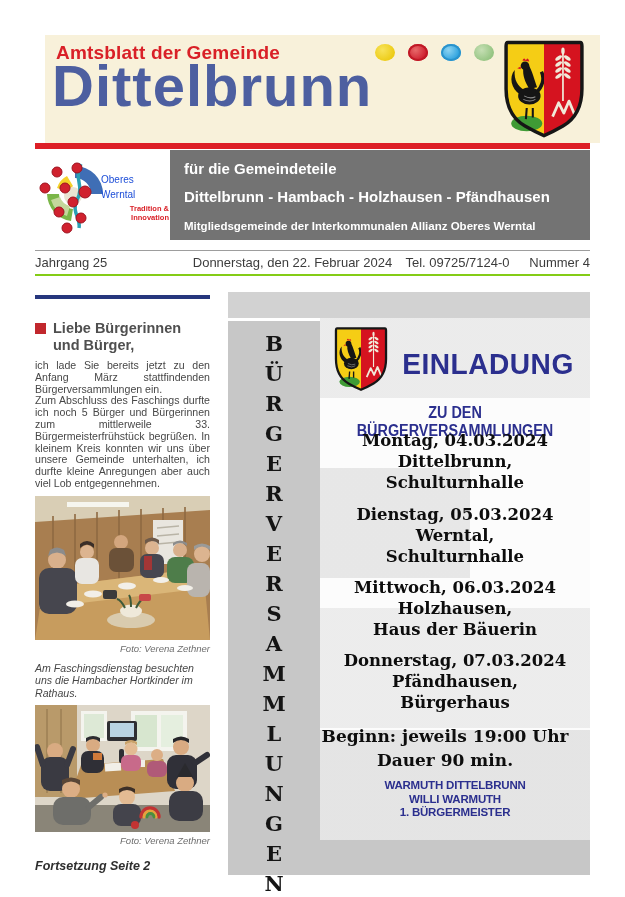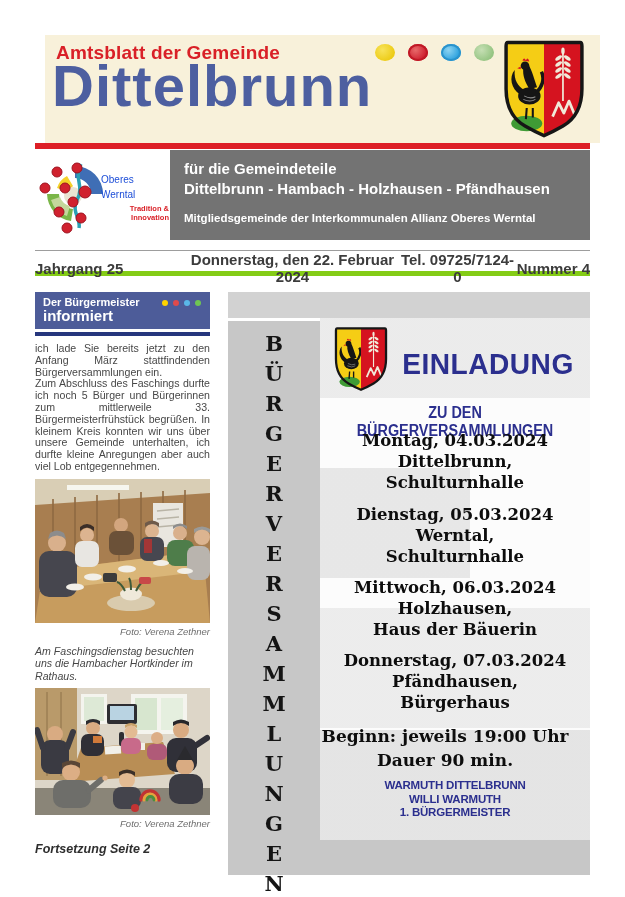--- a/index.html
+++ b/index.html
@@ -22,28 +22,28 @@
 
   
   .subheader { position:absolute; left:35px; top:150px; width:555px; height:90px; }
   .logo-box { position:absolute; left:0; top:0; width:135px; height:90px; background:#ffffff; }
   .logo-graphic { position:absolute; left:2px; top:6px; width:76px; height:78px; }
   .logo-words { position:absolute; left:66px; top:22px; width:68px; }
   .logo-name { font-size:10px; font-weight:normal; color:#1d4ed8; line-height:15px; }
   .logo-tag { font-size:7.5px; font-weight:bold; color:#d92027; line-height:8.5px; margin-top:3px; text-align:right; }
   .banner { position:absolute; left:135px; top:0; width:420px; height:90px; background:#737373; color:#ffffff; padding:10px 0 0 14px; }
   .banner-line1 { font-size:15px; font-weight:bold; }
-  .banner-line2 { font-size:15px; font-weight:bold; margin-top:3px; }
+  .banner-line2 { font-size:15px; font-weight:bold; margin-top:11px; }
   .banner-line3 { font-size:11.5px; font-weight:bold; margin-top:15px; }
 
   
   .issue-row { position:absolute; left:35px; top:250px; width:555px; height:26px;
-               border-top:1px solid #9d9d9d; border-bottom:5px solid #84cc16;
+               border-top:1px solid #9d9d9d; border-bottom:2px solid #84cc16;
                display:grid; grid-template-columns:150px 215px 115px 75px; align-items:center;
-               font-size:15px; color:#3c3c3c;font-weight:bold; }
+               font-size:13px; color:#3c3c3c; }
   .issue-row .c2 { text-align:center; }
   .issue-row .c3 { text-align:center; }
   .issue-row .c4 { text-align:right; }
 
   
   .left-col { position:absolute; left:35px; top:292px; width:175px; }
   .badge { position:relative; background:#4d5c99; color:#ffffff; padding:4px 8px 5px 8px; }
   .badge-line1 { font-size:11px; font-weight:bold; line-height:12px; }
   .badge-line2 { font-size:15px; font-weight:bold; line-height:16px; }
   .badge-dots { position:absolute; right:9px; top:8px; display:flex; gap:5px; }
@@ -200,32 +200,27 @@
   </div>
 
   <div class="issue-row">
     <span class="c1">Jahrgang 25</span>
     <span class="c2">Donnerstag, den 22. Februar 2024</span>
     <span class="c3">Tel. 09725/7124-0</span>
     <span class="c4">Nummer 4</span>
   </div>
 
   <div class="left-col">
-    <div class="badge">
-      <div class="badge-line1">Der Bürgermeister</div>
-      <div class="badge-line2">informiert</div>
-      <div class="badge-dots">
-        <span class="bdot y"></span>
-        <span class="bdot r"></span>
-        <span class="bdot b"></span>
-        <span class="bdot g"></span>
-      </div>
-    </div>
     <div class="badge-rule"></div>
 
+    <div class="article-heading">
+      <span class="heading-square"></span>
+      <div>Liebe Bürgerinnen</div>
+      <div>und Bürger,</div>
+    </div>
 
     <p class="body-text">ich lade Sie bereits jetzt zu den Anfang März stattfindenden Bürgerversammlungen ein.</p>
     <p class="body-text2">Zum Abschluss des Faschings durfte ich noch 5 Bürger und Bürgerinnen zum mittlerweile 33. Bürgermeisterfrühstück begrüßen. In kleinem Kreis konnten wir uns über unsere Gemeinde unterhalten, ich durfte kleine Anregungen aber auch viel Lob entgegennehmen.</p>
 
     <svg class="photo" viewBox="0 0 175 144">
       <rect width="175" height="144" fill="#a87e50"></rect>
       <polygon points="0,0 175,0 175,14 0,26" fill="#d9ceb5"></polygon>
       <rect x="32" y="6" width="62" height="5" fill="#f6f6ef"></rect>
       <g stroke="#8f6a42" stroke-width="2" opacity=".8">
         <line x1="18" y1="20" x2="18" y2="100"></line>

